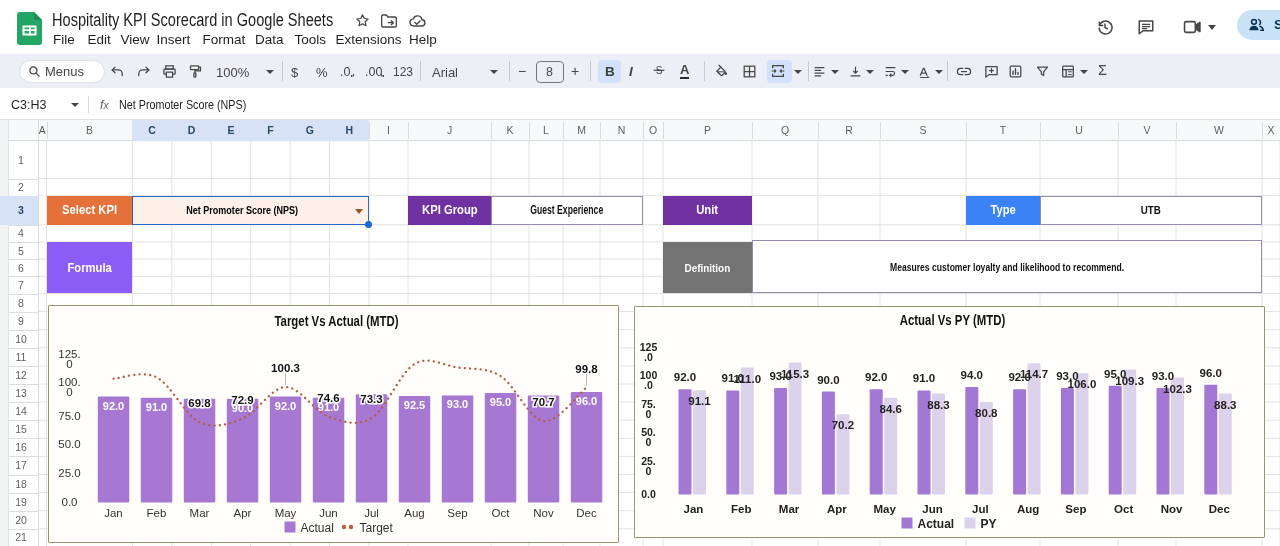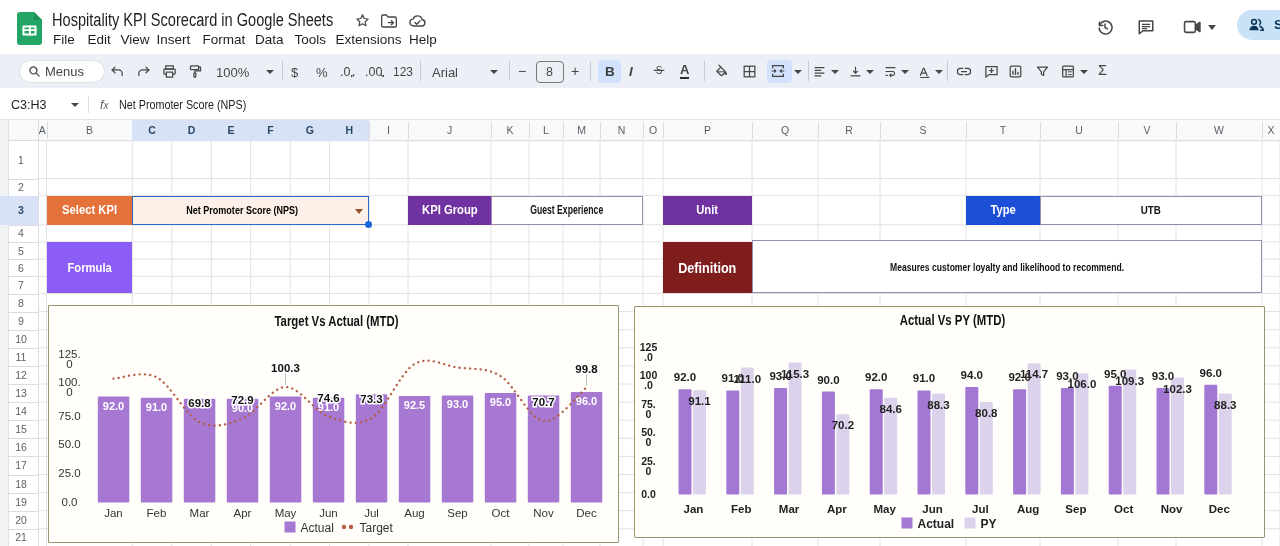--- a/index.html
+++ b/index.html
@@ -336,30 +336,30 @@
 <div class="ab" style="left:365px;top:221px;width:7px;height:7px;border-radius:50%;background:#1967d2"></div>
 <div class="ab ctr" style="left:408px;top:195.7px;width:83px;height:29.1px;background:#7132a1;color:#fff;font-size:12.5px;font-weight:bold">
       <span style="display:inline-block;transform:scaleX(0.9);white-space:nowrap">KPI Group</span>
     </div>
 <div class="ab ctr" style="left:491px;top:195.7px;width:152px;height:29.1px;background:#fff;border:1px solid #9a8bb0;color:#111;font-size:12px;font-weight:bold">
       <span style="display:inline-block;transform:scaleX(0.72);white-space:nowrap">Guest Experience</span>
     </div>
 <div class="ab ctr" style="left:663px;top:195.7px;width:89px;height:29.1px;background:#7132a1;color:#fff;font-size:12.5px;font-weight:bold">
       <span style="display:inline-block;transform:scaleX(0.9);white-space:nowrap">Unit</span>
     </div>
-<div class="ab ctr" style="left:966px;top:195.7px;width:74px;height:29.1px;background:#1d4ed8;color:#fff;font-size:12.5px;font-weight:bold">
+<div class="ab ctr" style="left:966px;top:195.7px;width:74px;height:29.1px;background:#3b82f6;color:#fff;font-size:12.5px;font-weight:bold">
       <span style="display:inline-block;transform:scaleX(0.9);white-space:nowrap">Type</span>
     </div>
 <div class="ab ctr" style="left:1040px;top:195.7px;width:222px;height:29.1px;background:#fff;border:1px solid #9a8bb0;color:#111;font-size:11.5px;font-weight:bold">
       <span style="display:inline-block;transform:scaleX(0.85);white-space:nowrap">UTB</span>
     </div>
 <div class="ab ctr" style="left:46.5px;top:241.9px;width:85.80000000000001px;height:51.6px;background:#8b5cf6;color:#fff;font-size:12.5px;font-weight:bold">
       <span style="display:inline-block;transform:scaleX(0.9);white-space:nowrap">Formula</span>
     </div>
-<div class="ab ctr" style="left:663px;top:241.9px;width:89px;height:51.6px;background:#7f1d1d;color:#fff;font-size:14px;font-weight:bold">
+<div class="ab ctr" style="left:663px;top:241.9px;width:89px;height:51.6px;background:#737373;color:#fff;font-size:11px;font-weight:bold">
       <span style="display:inline-block;transform:scaleX(0.9);white-space:nowrap">Definition</span>
     </div>
 <div class="ab ctr" style="left:752px;top:239.9px;width:510px;height:53.6px;background:#fff;border:1px solid #9a8bb0;color:#111;font-size:11px;font-weight:bold">
       <span style="display:inline-block;transform:scaleX(0.78);white-space:nowrap">Measures customer loyalty and likelihood to recommend.</span>
     </div>
 <div class="ab" style="left:47.5px;top:304.5px;width:571.5px;height:238px;background:#fffefb;border:1px solid #99966d;border-radius:1px"></div>
 <svg class="ab" style="left:47.5px;top:304.5px" width="572" height="238" viewBox="0 0 572 238">
 <text transform="translate(288.5 20.5) scale(0.76 1)" font-size="15" font-weight="bold" fill="#111" text-anchor="middle">Target Vs Actual (MTD)</text>
 <text x="21.5" y="52.5" font-size="11.5" fill="#333" text-anchor="middle">125.</text>
 <text x="21.5" y="62.5" font-size="11.5" fill="#333" text-anchor="middle">0</text>

